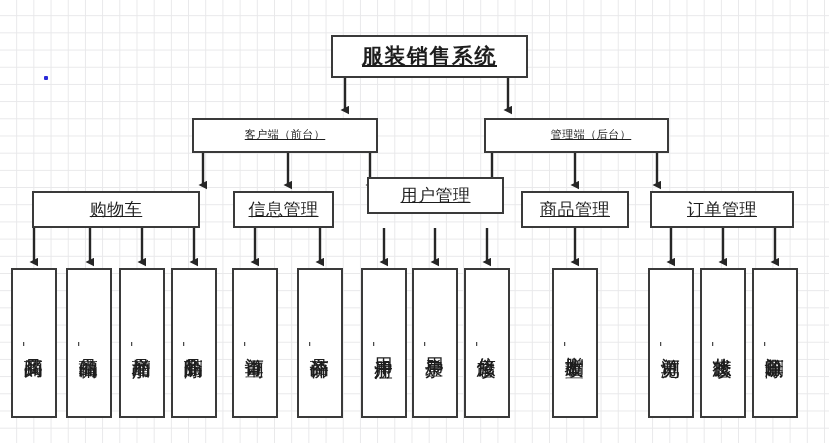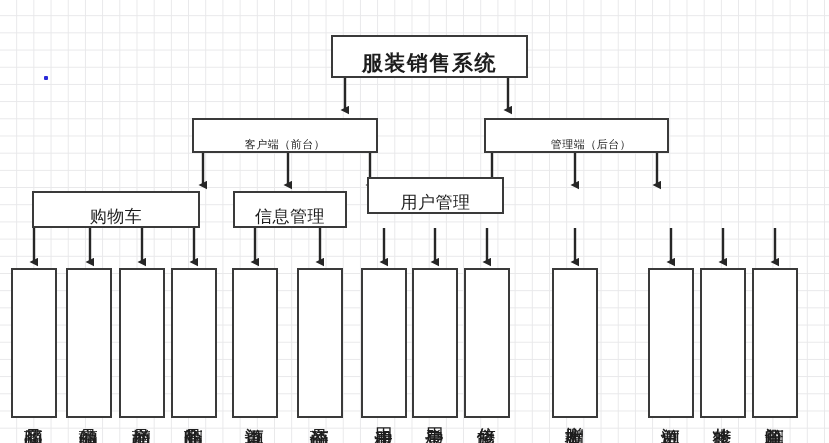--- a/index.html
+++ b/index.html
@@ -31,23 +31,24 @@
     width: 829px;
     height: 443px;
     pointer-events: none;
   }
   .node {
     position: absolute;
     box-sizing: border-box;
     background: #ffffff;
     border: 2px solid #3a3a3a;
     display: flex;
-    align-items: flex-end;
+    align-items: center;
     justify-content: center;
     color: #1d1d1d;
+    text-decoration: underline;
   }
   .node.root {
     border-width: 2px;
   }
   .node .label {
     display: block;
     white-space: nowrap;
     line-height: 1.12;
   }
   .node.root .label {
@@ -132,26 +133,32 @@
   <div class="node level2" style="left:192px; top:118px; width:186px; height:35px;">
     <span class="label">客户端（前台）</span>
   </div>
   <div class="node level2" style="left:484px; top:118px; width:185px; height:35px;padding-left:29px;">
     <span class="label">管理端（后台）</span>
   </div>
 
   <div class="node level3" style="left:32px; top:191px; width:168px; height:37px;">
     <span class="label">购物车</span>
   </div>
-  <div class="node level3" style="left:233px; top:191px; width:114px; height:37px;">
+  <div class="node level3" style="left:233px; top:191px; width:101px; height:37px;">
     <span class="label">信息管理</span>
   </div>
   <div class="node level3" style="left:367px; top:177px; width:137px; height:37px;">
     <span class="label">用户管理</span>
   </div>
+  <div class="node level3" style="left:521px; top:191px; width:108px; height:37px;">
+    <span class="label">商品管理</span>
+  </div>
+  <div class="node level3" style="left:650px; top:191px; width:144px; height:37px;">
+    <span class="label">订单管理</span>
+  </div>
 
   <div class="node leaf" style="left:11px; top:268px; width:46px; height:150px;">
     <span class="label">商品购买</span>
   </div>
   <div class="node leaf" style="left:66px; top:268px; width:46px; height:150px;">
     <span class="label">商品编辑</span>
   </div>
   <div class="node leaf" style="left:119px; top:268px; width:46px; height:150px;">
     <span class="label">商品增加</span>
   </div>

